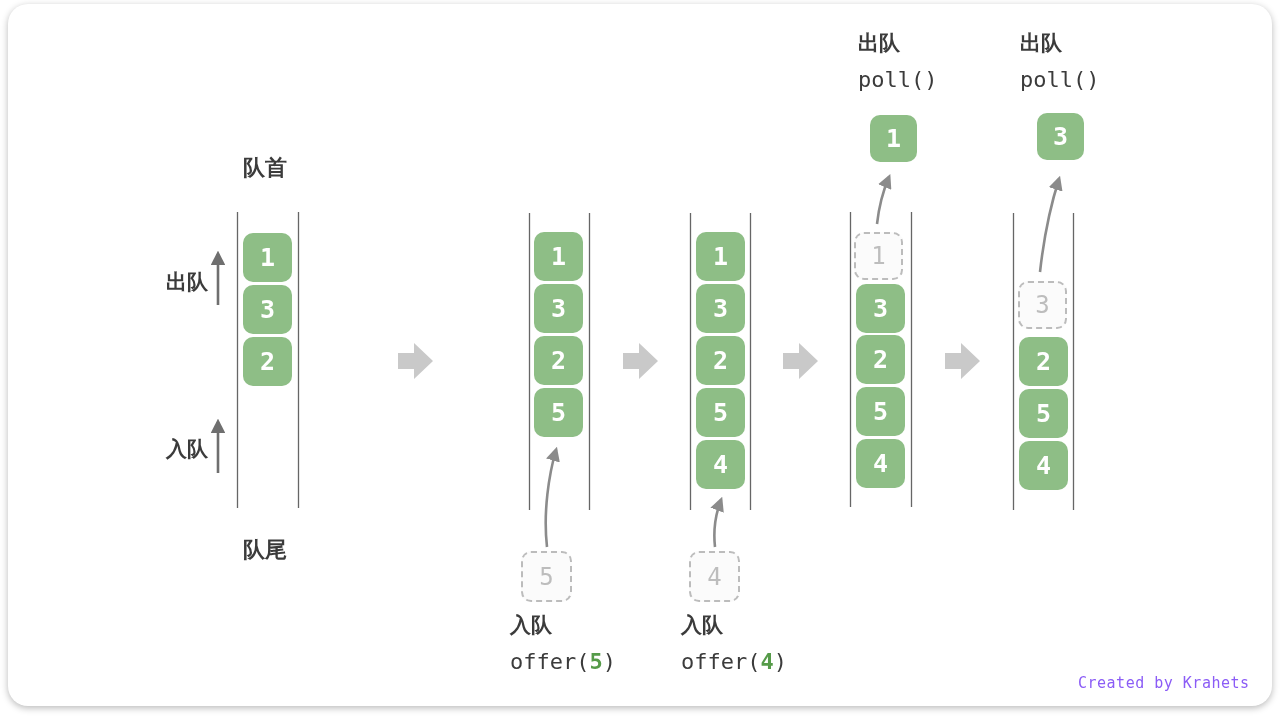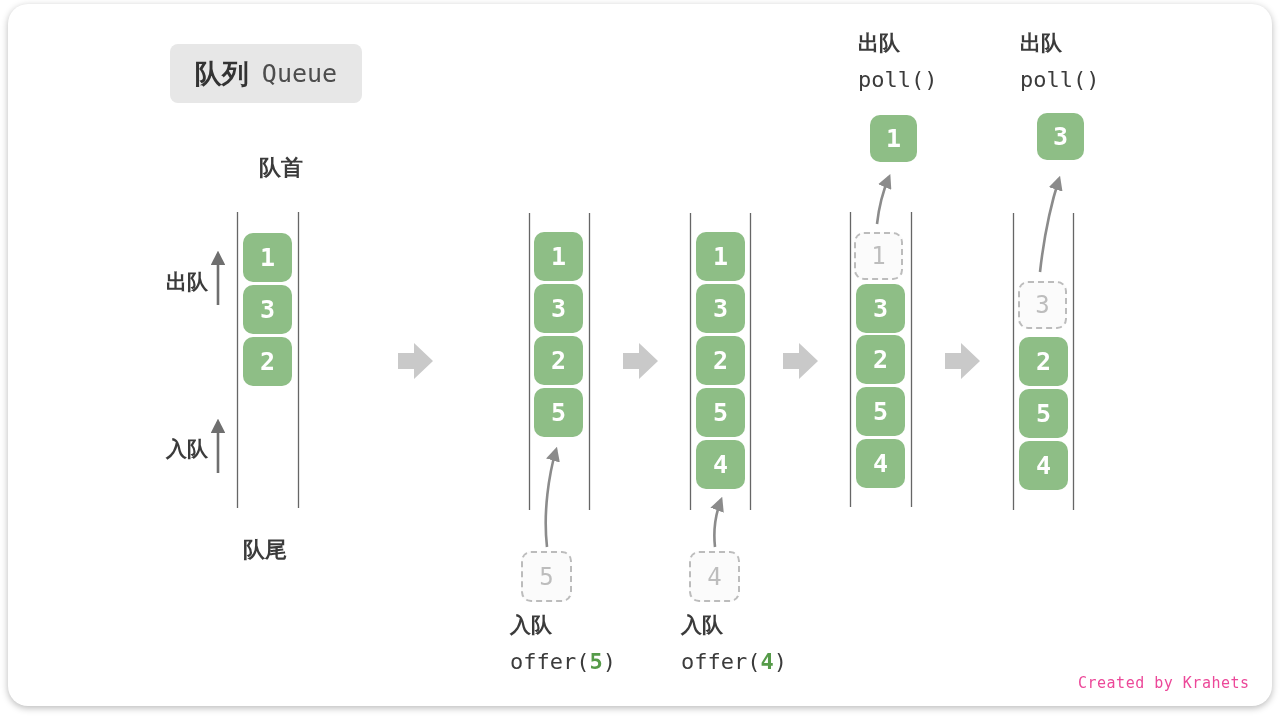--- a/index.html
+++ b/index.html
@@ -37,21 +37,21 @@
     display:flex; align-items:center; justify-content:center;
     font-family:"DejaVu Sans Mono", monospace; font-size:24px;
   }
   .dbig { width:51px; height:51px; }
   .op { position:absolute; }
   .opzh { font-weight:bold; color:#3B3B3B; font-size:21px; line-height:1; }
   .opcode { font-family:"DejaVu Sans Mono", monospace; font-size:22px; color:#3B3B3B; margin-top:16px; line-height:1; }
   .acc { color:#569B49; font-weight:bold; }
   .watermark {
     position:absolute; left:1078px; top:674px;
-    font-family:"DejaVu Sans Mono", monospace; font-size:15px; color:#ec4899;
+    font-family:"DejaVu Sans Mono", monospace; font-size:15px; color:#8b5cf6;
     letter-spacing:0.5px;
   }
 </style>
 </head>
 <body>
 
 <div class="canvas">
   <div class="card"></div>
 
   <svg class="overlay" viewBox="0 0 1280 720">
@@ -90,26 +90,22 @@
     </g>
 
     <g stroke="#8B8B8B" stroke-width="2.6" fill="none">
       <path d="M547,547 C543,512 549,474 556,450" marker-end="url(#ahg)"></path>
       <path d="M715,547 C713,529 716,513 721,500" marker-end="url(#ahg)"></path>
       <path d="M877,224 C879,206 883,191 889,177" marker-end="url(#ahg)"></path>
       <path d="M1040,272 C1044,236 1051,204 1059,179" marker-end="url(#ahg)"></path>
     </g>
   </svg>
 
-  <div class="badge">
-    <span class="badge-zh">队列</span>
-    <span class="badge-en">Queue</span>
-  </div>
 
-  <div class="lbl zh" style="left:259px; top:155px;">队首</div>
+  <div class="lbl zh" style="left:243px; top:155px;">队首</div>
   <div class="lbl zh" style="left:243px; top:537px;">队尾</div>
   <div class="lbl zh sm" style="left:166px; top:270px;">出队</div>
   <div class="lbl zh sm" style="left:166px; top:437px;">入队</div>
 
   <div class="gbox" style="left:243px; top:233px;">1</div>
   <div class="gbox" style="left:243px; top:285px;">3</div>
   <div class="gbox" style="left:243px; top:337px;">2</div>
 
   <div class="gbox" style="left:534px; top:232px;">1</div>
   <div class="gbox" style="left:534px; top:284px;">3</div>

